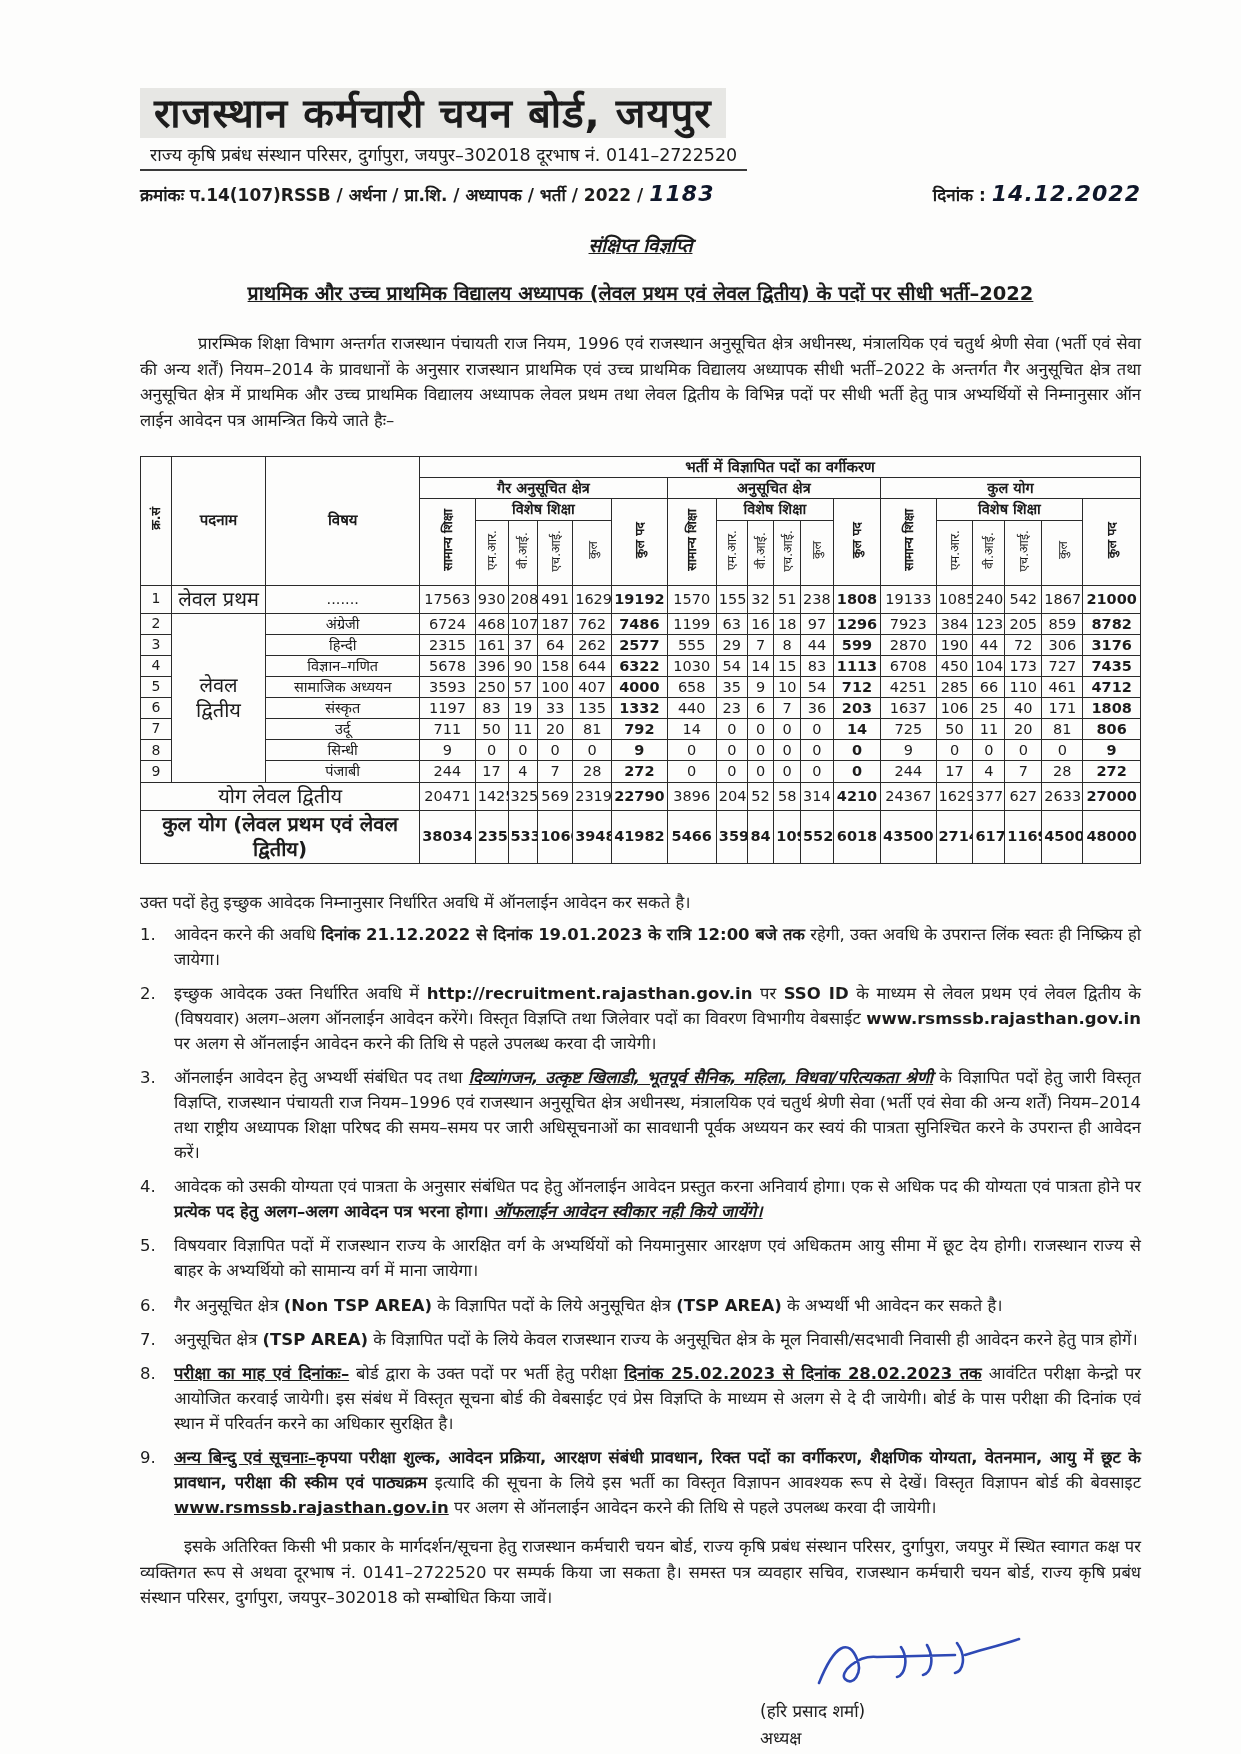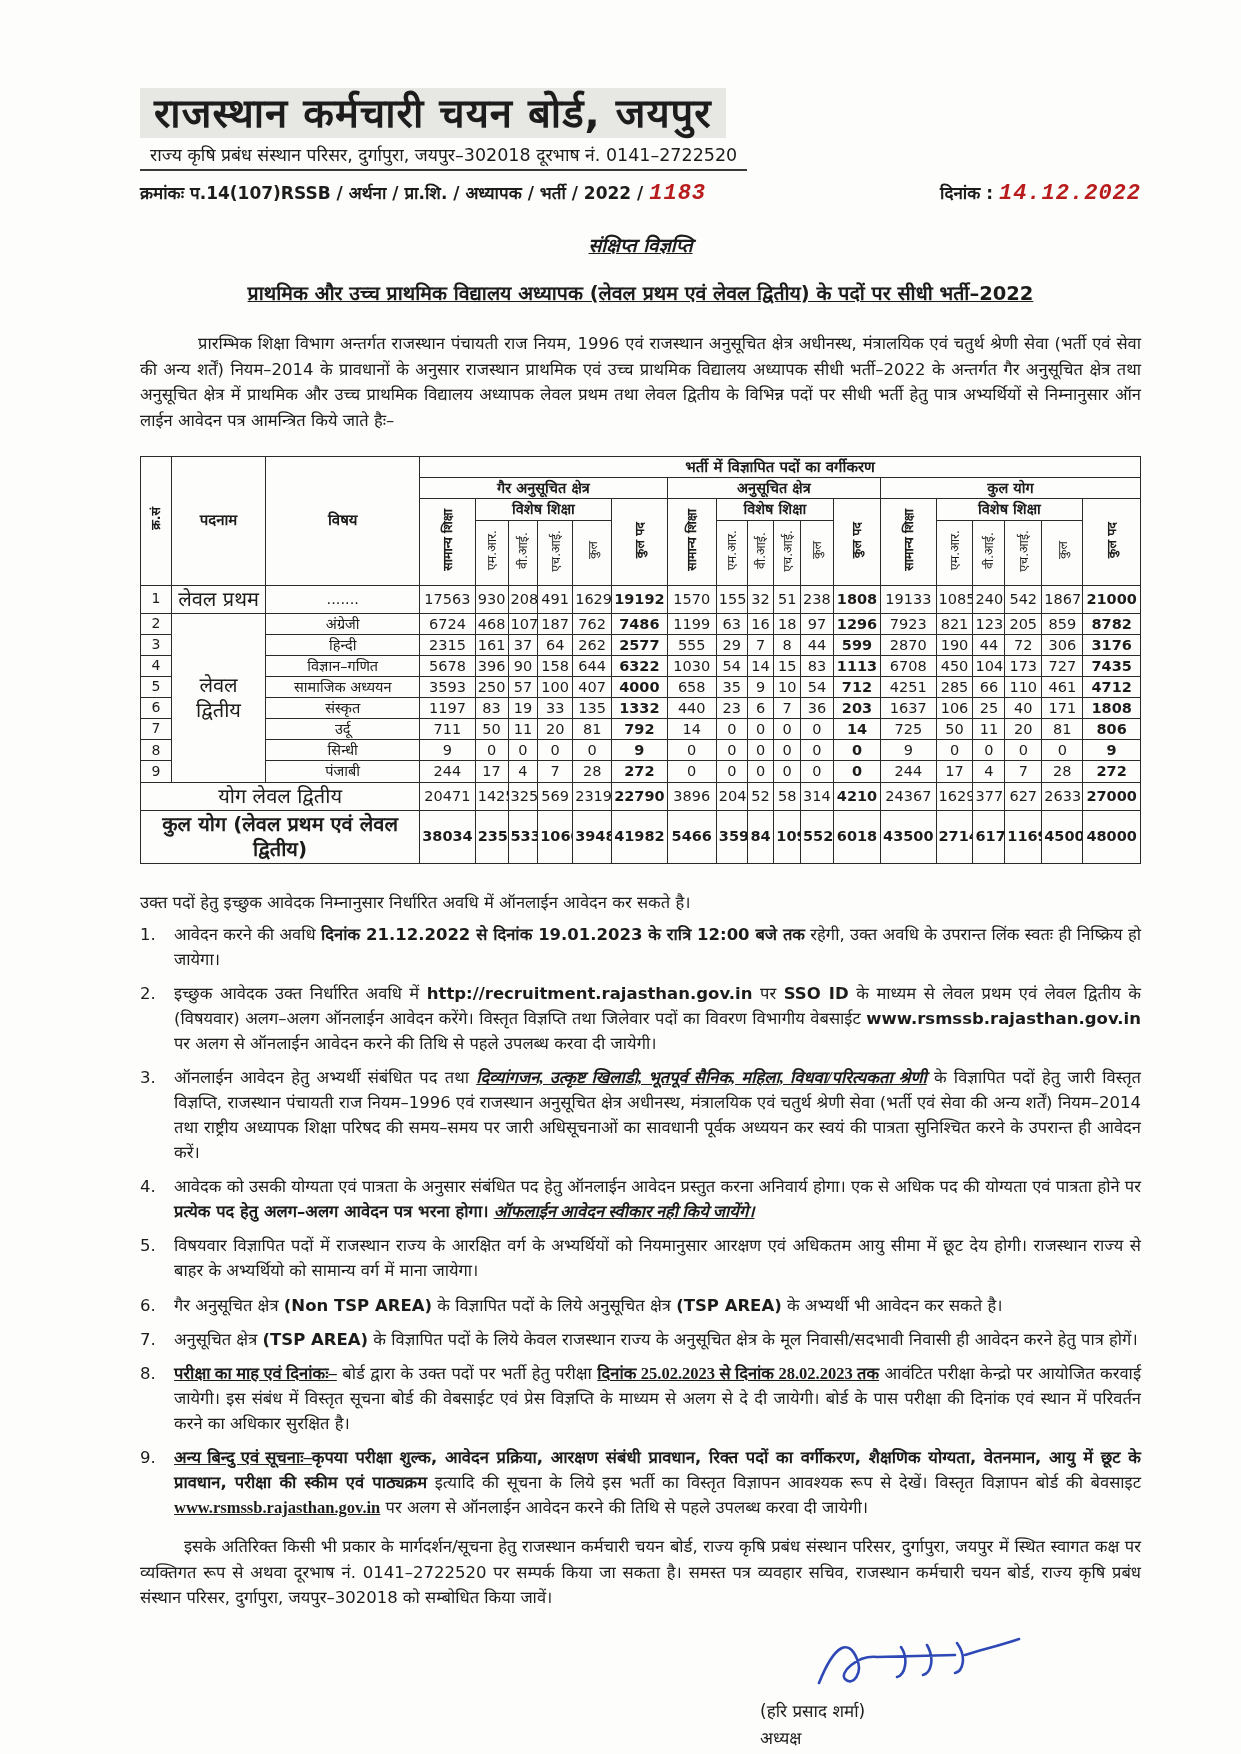--- a/index.html
+++ b/index.html
@@ -16,21 +16,21 @@
     background:#e7e7e4;padding:2px 14px;line-height:1.15;
   }
   .board-addr{
     display:inline-block;font-size:17.5px;margin-top:4px;padding:0 10px 3px 10px;
     border-bottom:2px solid #3a3a3a;
   }
   .ref-line{
     display:flex;justify-content:space-between;align-items:baseline;
     margin-top:10px;font-size:17px;font-weight:bold;
   }
-  .hand{color:#b91c1c;font-style:italic;font-weight:bold;font-family:Liberation Mono, monospace;}
+  .hand{color:#0f172a;font-style:italic;font-weight:bold;}
   .hand-big{font-size:22px;letter-spacing:1px;}
   .notice-kind{
     text-align:center;margin-top:26px;font-size:19px;font-weight:bold;font-style:italic;
     text-decoration:underline;
   }
   .subject{
     text-align:center;margin-top:22px;font-size:19.5px;font-weight:bold;
     text-decoration:underline;line-height:1.4;
   }
   .intro{
@@ -59,21 +59,21 @@
   tr.hdD th{height:62px;vertical-align:middle;font-weight:normal;}
   td.subj{text-align:center;font-size:14.5px;}
   td.lbl{text-align:center;font-size:20px;}
   
   .apply-line{margin-top:26px;font-size:16.5px;}
   .plist{margin-top:8px;}
   .pitem{display:flex;margin-top:9px;font-size:16.5px;line-height:1.52;}
   .pnum{width:34px;flex:0 0 34px;}
   .ptext{flex:1;text-align:justify;}
   .seg-b{font-weight:bold;}
-  .seg-u{text-decoration:underline;font-family:Liberation Serif, serif;}
+  .seg-u{text-decoration:underline;}
   .seg-i{font-style:italic;}
   .closing{margin-top:14px;font-size:16.5px;line-height:1.55;text-align:justify;text-indent:44px;}
   
   .sig-block{margin-top:14px;margin-left:620px;text-align:left;width:320px;}
   .sig-scribble{display:block;margin:0 auto;}
   .sig-name{font-size:17px;margin-top:2px;}
   .sig-title{font-size:17px;margin-top:4px;}
 </style>
 </head>
 <body>
@@ -198,21 +198,21 @@
           <td class="num">187</td>
           <td class="num">762</td>
           <td class="num b">7486</td>
           <td class="num">1199</td>
           <td class="num">63</td>
           <td class="num">16</td>
           <td class="num">18</td>
           <td class="num">97</td>
           <td class="num b">1296</td>
           <td class="num">7923</td>
-          <td class="num">821</td>
+          <td class="num">384</td>
           <td class="num">123</td>
           <td class="num">205</td>
           <td class="num">859</td>
           <td class="num b">8782</td>
         </tr>
         <tr>
           <td>3</td>
           <td class="subj">हिन्दी</td>
           <td class="num">2315</td>
           <td class="num">161</td>

